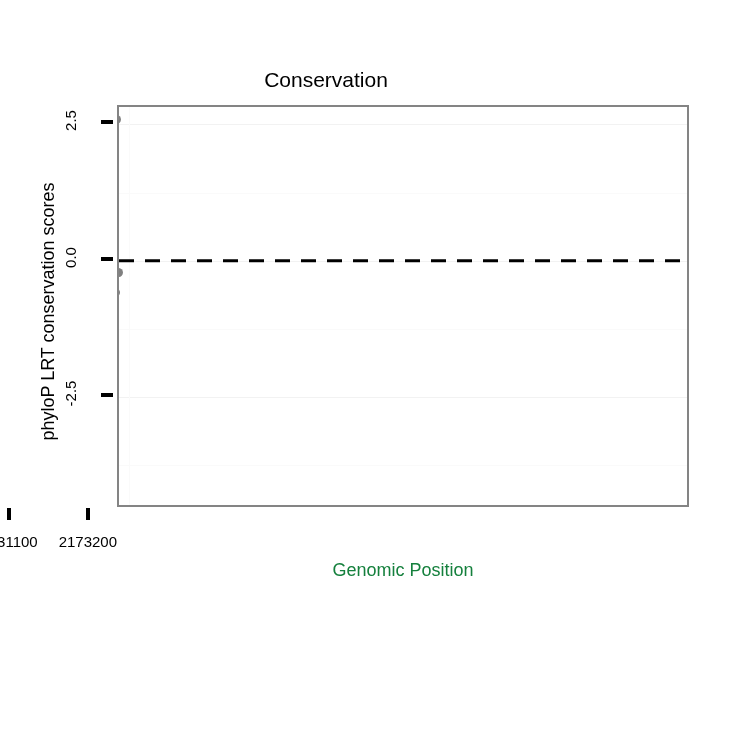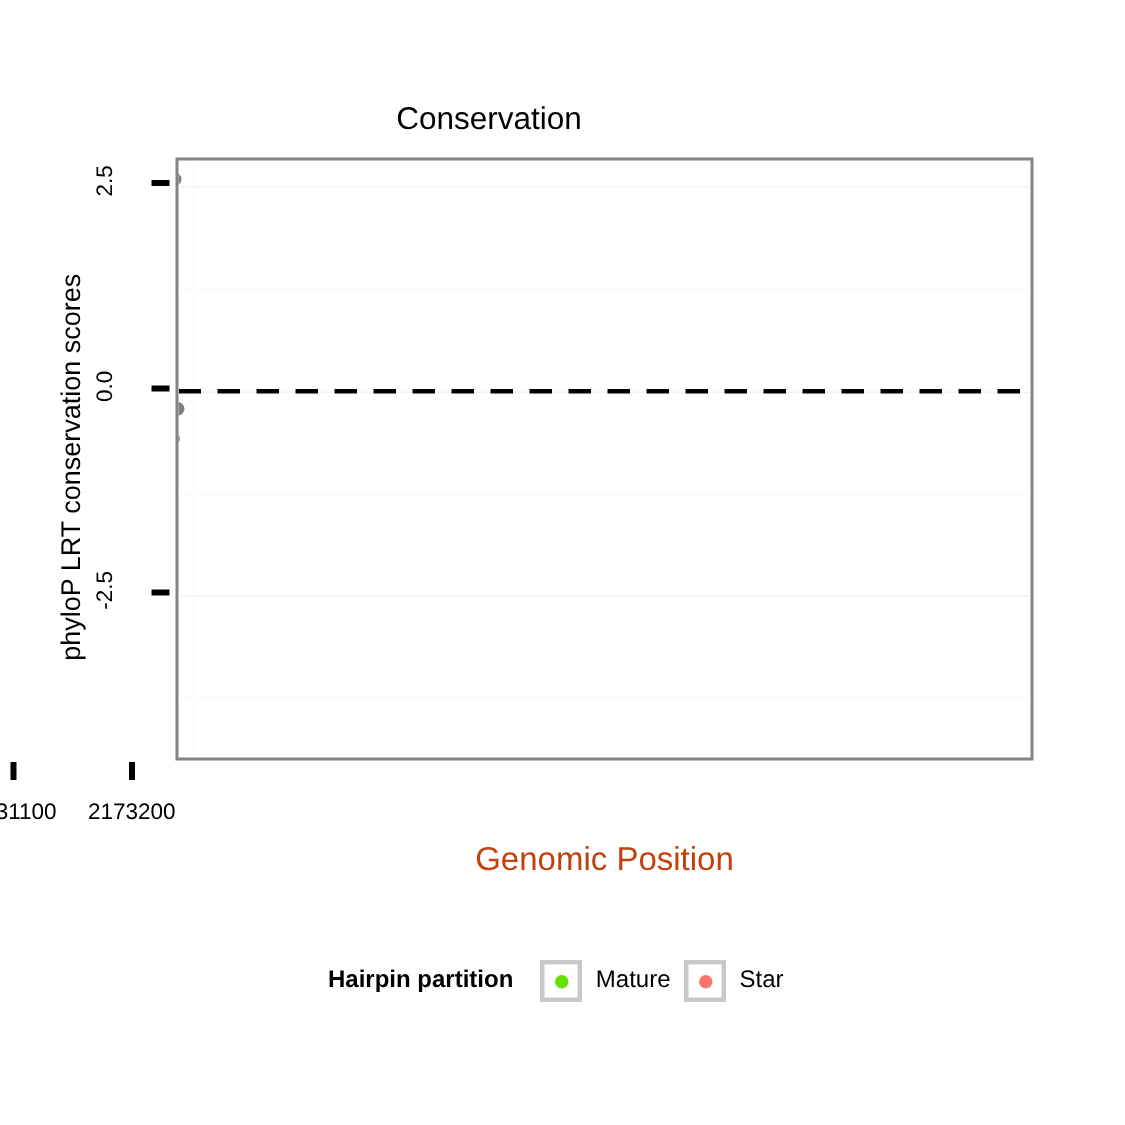--- a/index.html
+++ b/index.html
@@ -10,21 +10,21 @@
     position:absolute;left:0;top:68px;width:652px;text-align:center;
     font-size:21px;color:#000;font-family:"Liberation Sans",sans-serif;
   }
 
   .ylab{
     position:absolute;left:-152px;top:301px;width:400px;text-align:center;
     font-size:18px;color:#000;transform:rotate(-90deg);transform-origin:center center;
   }
   .xlab{
     position:absolute;left:117px;top:560px;width:572px;text-align:center;
-    font-size:22px;color:#c2410c;
+    font-size:18px;color:#15803d;
   }
 
   .panel{
     position:absolute;left:117px;top:105px;width:572px;height:402px;
     background:#ffffff;border:2px solid #848484;box-sizing:border-box;overflow:hidden;
   }
   .grid-major-y,.grid-minor-y,.grid-major-x,.grid-minor-x{position:absolute;}
   .grid-major-y{left:0;width:100%;height:1px;background:#f2f2f2;}
   .grid-minor-y{left:0;width:100%;height:1px;background:#fafafa;}
   .grid-minor-x{top:0;height:100%;width:1px;background:#fafafa;}
@@ -91,31 +91,14 @@
         <div class="pt" style="width: 9px; height: 9px; background: rgb(128, 128, 128); left: -5.28788px; top: 161.318px;"></div>
         <div class="pt" style="width: 9px; height: 9px; background: rgb(128, 128, 128); left: -7.65152px; top: 180.955px;"></div>
         <div class="pt" style="width: 9px; height: 9px; background: rgb(128, 128, 128); left: -10.0152px; top: 195.682px;"></div>
       </div>
       <svg width="572" height="402" style="position: absolute; left: 0px; top: 0px;">
         <path d="M0.0,138.5 L-9.5,138.5 L-21.3,138.5 L-33.1,138.5 L-44.9,138.0 L-56.7,137.5 L-64.6,136.4 L-70.1,135.8 L-74.8,136.4 L-79.6,138.5 L-84.3,142.9 L-89.0,148.4 L-93.8,154.9 L-98.5,162.5 L-103.2,171.3 L-107.9,181.1 L-112.7,192.0 L-117.4,204.0 L-121.3,214.9 L-124.5,224.7 L-127.6,231.3 L-130.0,234.5 " fill="none" stroke="#3C6DF0" stroke-width="2.6"></path>
         <line x1="0" x2="572" y1="153.81818181818184" y2="153.81818181818184" stroke="#000000" stroke-width="3" stroke-dasharray="15 11"></line>
       </svg>
     </div>
 
-  <div class="legend">
-    <span class="legend-title">Hairpin partition</span>
-    <div id="legend-entries" style="display:flex;align-items:center;">
-        <div class="legend-key">
-          <div class="legend-key-inner">
-            <div class="legend-dot" style="background: rgb(102, 224, 0);"></div>
-          </div>
-        </div>
-        <span class="legend-label" style="margin-left: 9px;">Mature</span>
-        <div class="legend-key">
-          <div class="legend-key-inner">
-            <div class="legend-dot" style="background: rgb(248, 118, 109);"></div>
-          </div>
-        </div>
-        <span class="legend-label" style="margin-left: 9px;">Star</span>
-      </div>
-  </div>
 
 </div>
 
 </body></html>

